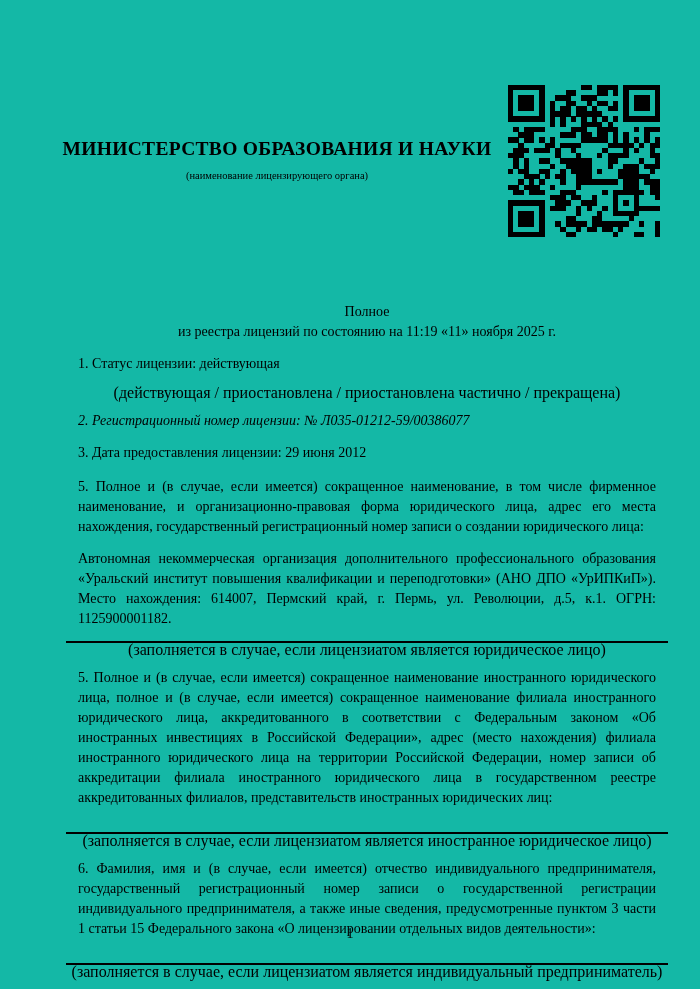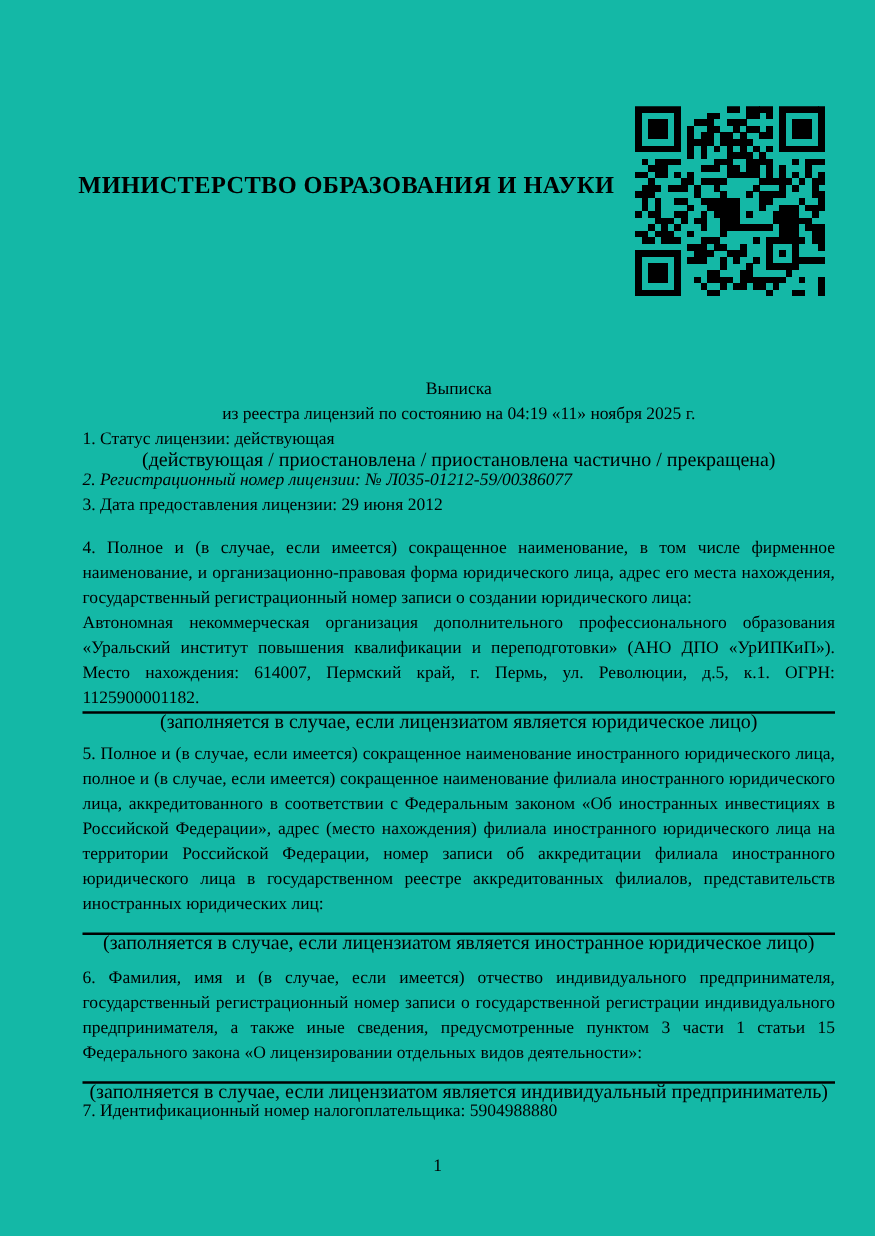--- a/index.html
+++ b/index.html
@@ -40,21 +40,21 @@
     height: 152px;
   }
   .qr rect { fill: #000000; }
   
   .content {
     margin: 0 32px 0 66px;
     font-size: 14px;
     line-height: 20px;
   }
   .doc-title { text-align: center; }
-  .content p { margin: 0; }
+  .content p { margin: 12px; }
   .just { text-align: justify; }
   .item-1 { margin-top: 26px; }
   .caption {
     text-align: center;
     font-size: 16px;
     line-height: 13px;
   }
   .item-2 { margin-top: 20px; font-style: italic; }
   .item-3 { margin-top: 13px; }
   .sec-4 { margin-top: 14px; }
@@ -73,20 +73,21 @@
   }
 </style>
 </head>
 <body>
 
 <div class="page">
 
   <div class="header">
     <div class="ministry">
       <div class="ministry-title">МИНИСТЕРСТВО ОБРАЗОВАНИЯ И НАУКИ</div>
+      <div class="ministry-caption">(наименование лицензирующего органа)</div>
     </div>
     <svg class="qr" id="qr-svg" viewBox="0 0 29 29" shape-rendering="crispEdges">
         <rect x="0" y="0" width="1.02" height="1.02"></rect>
         <rect x="1" y="0" width="1.02" height="1.02"></rect>
         <rect x="2" y="0" width="1.02" height="1.02"></rect>
         <rect x="3" y="0" width="1.02" height="1.02"></rect>
         <rect x="4" y="0" width="1.02" height="1.02"></rect>
         <rect x="5" y="0" width="1.02" height="1.02"></rect>
         <rect x="6" y="0" width="1.02" height="1.02"></rect>
         <rect x="14" y="0" width="1.02" height="1.02"></rect>
@@ -496,33 +497,33 @@
         <rect x="20" y="28" width="1.02" height="1.02"></rect>
         <rect x="24" y="28" width="1.02" height="1.02"></rect>
         <rect x="25" y="28" width="1.02" height="1.02"></rect>
         <rect x="28" y="28" width="1.02" height="1.02"></rect>
       </svg>
   </div>
 
   <div class="content">
 
     <div class="doc-title">
-      <div>Выписка</div>
-      <div>из реестра лицензий по состоянию на 04:19 «11» ноября 2025 г.</div>
+      <div>Полное</div>
+      <div>из реестра лицензий по состоянию на 11:19 «11» ноября 2025 г.</div>
     </div>
 
     <p class="item-1">1. Статус лицензии: действующая</p>
     <div class="caption">(действующая / приостановлена / приостановлена частично / прекращена)</div>
 
     <p class="item-2">2. Регистрационный номер лицензии: № Л035-01212-59/00386077</p>
 
     <p class="item-3">3. Дата предоставления лицензии: 29 июня 2012</p>
 
     <div class="sec-4">
-      <p class="just">4. Полное и (в случае, если имеется) сокращенное наименование, в том числе фирменное наименование, и организационно-правовая форма юридического лица, адрес его места нахождения, государственный регистрационный номер записи о создании юридического лица:</p>
+      <p class="just">5. Полное и (в случае, если имеется) сокращенное наименование, в том числе фирменное наименование, и организационно-правовая форма юридического лица, адрес его места нахождения, государственный регистрационный номер записи о создании юридического лица:</p>
       <p class="just">Автономная некоммерческая организация дополнительного профессионального образования «Уральский институт повышения квалификации и переподготовки» (АНО ДПО «УрИПКиП»). Место нахождения: 614007, Пермский край, г. Пермь, ул. Революции, д.5, к.1. ОГРН: 1125900001182.</p>
       <div class="rule"></div>
       <div class="caption">(заполняется в случае, если лицензиатом является юридическое лицо)</div>
     </div>
 
     <div class="sec-5">
       <p class="just">5. Полное и (в случае, если имеется) сокращенное наименование иностранного юридического лица, полное и (в случае, если имеется) сокращенное наименование филиала иностранного юридического лица, аккредитованного в соответствии с Федеральным законом «Об иностранных инвестициях в Российской Федерации», адрес (место нахождения) филиала иностранного юридического лица на территории Российской Федерации, номер записи об аккредитации филиала иностранного юридического лица в государственном реестре аккредитованных филиалов, представительств иностранных юридических лиц:</p>
       <div class="spacer"></div>
       <div class="rule"></div>
       <div class="caption">(заполняется в случае, если лицензиатом является иностранное юридическое лицо)</div>

